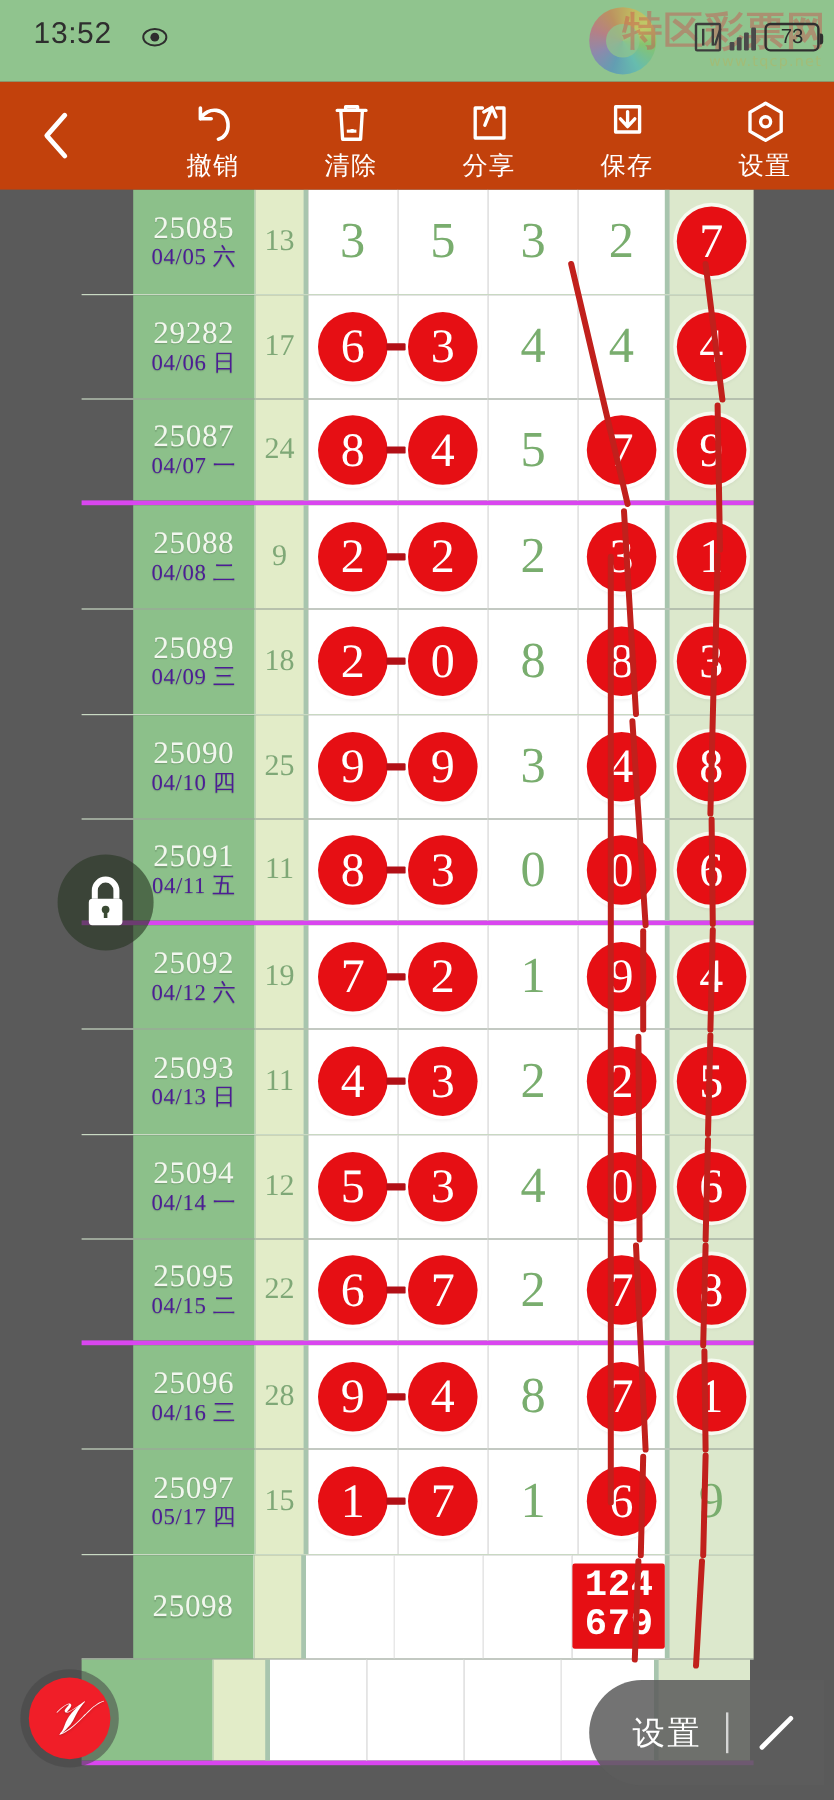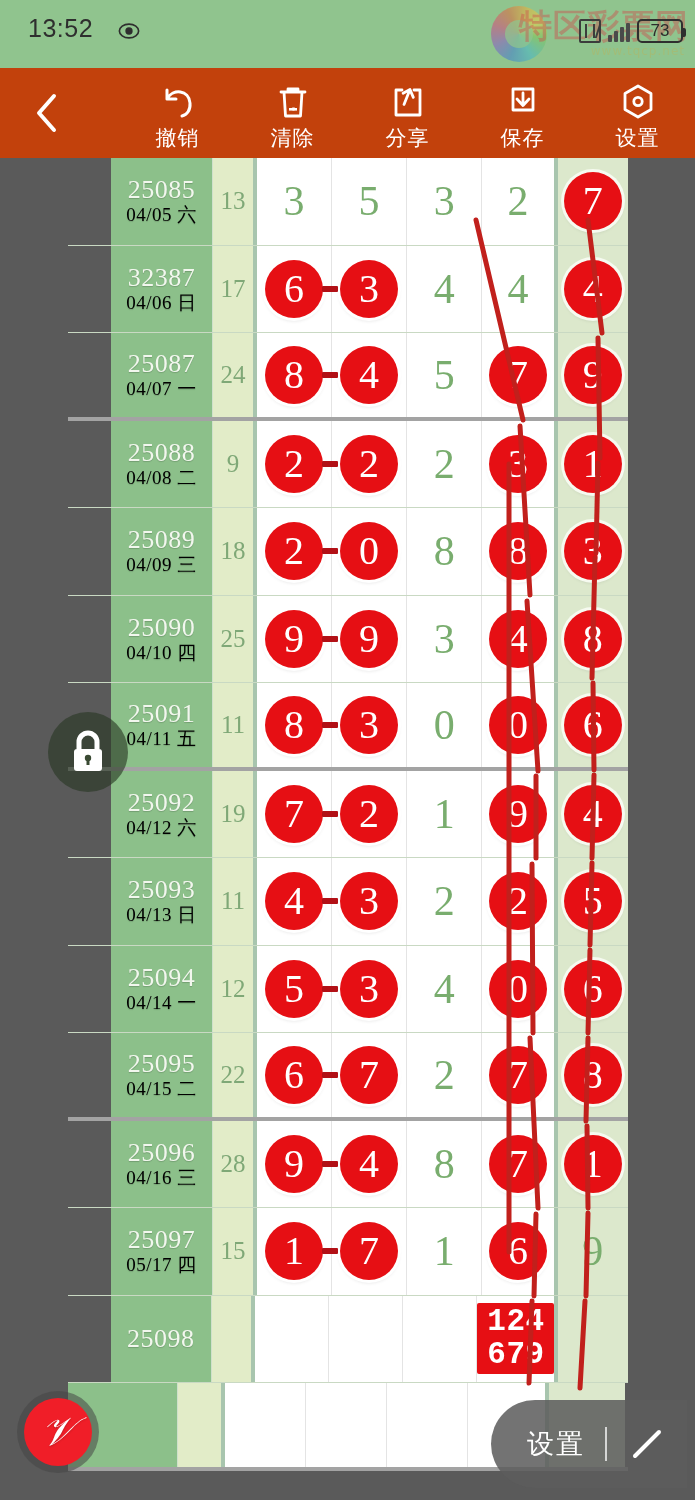--- a/index.html
+++ b/index.html
@@ -102,32 +102,32 @@
 
   
   .sheet{
     position:absolute;left:68px;top:158px;width:560px;
     z-index:5;
   }
   .row{
     position:relative;height:87.5px;display:flex;box-sizing:border-box;
     border-bottom:1px solid #c9d9c3;
   }
-  .row.thick{border-bottom:4px solid #a3a3a3;}
+  .row.thick{border-bottom:4px solid #d946ef;}
   .c-issue{
     width:110px;background:#8cc08a;box-sizing:border-box;
     border-right:1px solid #cfe0cb;
     display:flex;flex-direction:column;align-items:center;justify-content:center;margin-left:43px;
   }
   .issue-no{
     font-size:26px;color:#f2f7ee;letter-spacing:.5px;
     text-shadow:0 1px 1px rgba(0,0,0,.18);line-height:1.12;
   }
   .issue-dt{
-    font-size:19px;color:#000000;letter-spacing:.5px;
+    font-size:19px;color:#4c1d95;letter-spacing:.5px;
     text-shadow:0 1px 1px rgba(0,0,0,.18);line-height:1.2;
   }
   .c-sum{
     width:47px;background:#e2ecc8;box-sizing:border-box;
     border-right:4px solid #a8c5ae;
     display:flex;align-items:center;justify-content:center;
     font-size:25px;color:#7fa877;
   }
   .c-data{
     width:81px;background:#ffffff;box-sizing:border-box;
@@ -314,21 +314,21 @@
       </div>
       <div class="c-data last-white">
         <div class="num-plain">2</div>
       </div>
       <div class="c-green">
         <div class="num-ball">7</div>
       </div>
     </div>
     <div class="row">
       <div class="c-issue">
-        <div class="issue-no">32387</div>
+        <div class="issue-no">29282</div>
         <div class="issue-dt">04/06 日</div>
       </div>
       <div class="c-sum">17</div>
       <div class="c-data">
         <div class="num-ball">6</div>
         <span class="dash"></span>
       </div>
       <div class="c-data">
         <div class="num-ball">3</div>
       </div>

